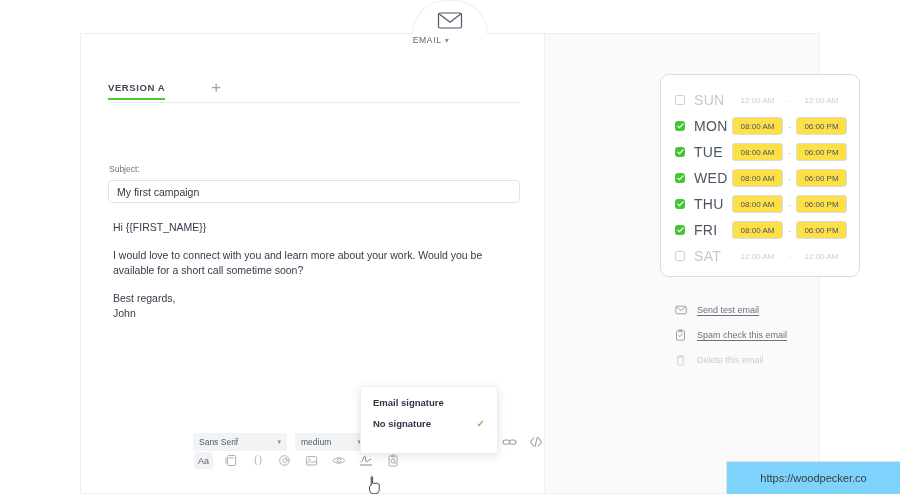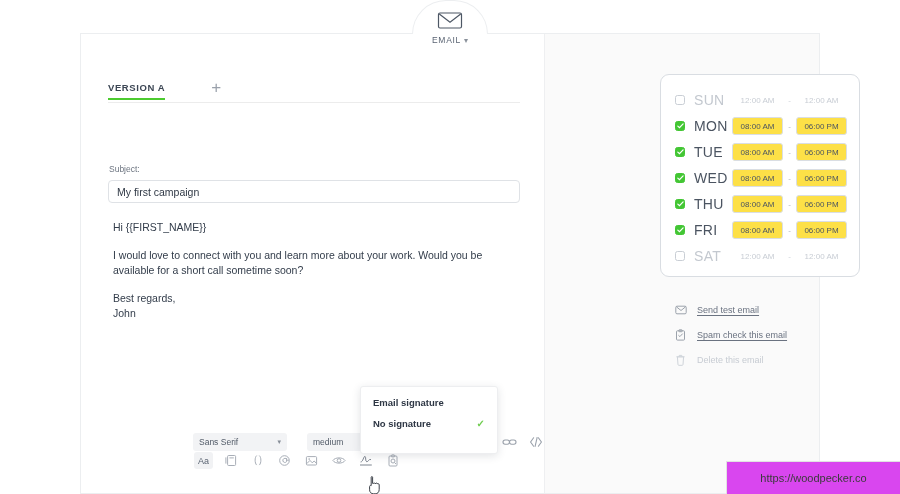--- a/index.html
+++ b/index.html
@@ -16,22 +16,22 @@
     position: absolute; left: 412px; top: 0; width: 76px; height: 34px;
     background: #ffffff;
     border: 1px solid #eceef0; border-bottom: none;
     border-top-left-radius: 40px; border-top-right-radius: 40px;
     z-index: 5;
   }
   .tab-env {
     position: absolute; left: 436px; top: 10px; width: 28px; height: 21px; z-index: 6;
   }
   .tab-label {
-    position: absolute; left: 432px; top: 35px; width: 76px;
-    font-size: 8.5px; letter-spacing: .7px;
+    position: absolute; left: 393px; top: 35px; width: 76px;
+    text-align: center; font-size: 8.5px; letter-spacing: .7px;
     color: #5a6473; z-index: 6; white-space: nowrap;
   }
   .tab-label .chev { display:inline-block; margin-left:3px; color:#8a919b; font-size:8px; }
 
   
   .card {
     position: absolute; left: 80px; top: 33px; width: 740px; height: 461px;
     background: #ffffff;
     border: 1px solid #eceef0;
     border-top: 1px solid #eceef0;
@@ -77,21 +77,21 @@
   
   .body-text {
     position: absolute; left: 32px; top: 186px; width: 400px;
     font-size: 10.5px; line-height: 15px; color: #323c4a;
   }
   .body-text p { margin-bottom: 13px; }
   .body-text p:last-child { margin-bottom: 0; }
 
   
   .toolbar-row1 {
-    position: absolute; left: 112px; top: 399px; display: flex; align-items: center; gap: 12px;
+    position: absolute; left: 112px; top: 399px; display: flex; align-items: center; gap: 0;
   }
   .tb-select {
     height: 18px; border: none; background: #f2f3f5; border-radius: 3px;
     display: flex; align-items: center; justify-content: space-between;
     font-size: 8.5px; color: #515a67; padding: 0 6px; cursor: pointer;
   }
   .tb-select .cv { font-size: 7px; color: #868d97; margin-left: 10px; }
   .sel-font { width: 94px; }
   .sel-size { width: 72px; margin-left: 8px; }
 
@@ -162,21 +162,21 @@
     display: flex; align-items: center; height: 25px; cursor: pointer;
   }
   .slink .si { width: 13px; height: 13px; display:flex; align-items:center; justify-content:center; margin-right: 10px; }
   .slink .st { font-size: 9px; color: #6a7280; text-decoration: underline; text-underline-offset: 2px; }
   .slink.dis { cursor: default; }
   .slink.dis .st { color: #c7ccd3; text-decoration: none; }
 
   
   .statusurl {
     position: absolute; left: 726px; top: 461px; width: 174px; height: 33px;
-    background: #d946ef; border-top: 1px solid #e2e2e2; border-left: 1px solid #e2e2e2;
+    background: #7dd3fc; border-top: 1px solid #e2e2e2; border-left: 1px solid #e2e2e2;
     display: flex; align-items: center; justify-content: center;
     font-size: 11px; color: #3b3b3b; z-index: 50;
   }
 </style>
 </head>
 <body>
 
 <div id="app">
 
   <div class="tab-bubble"></div>

